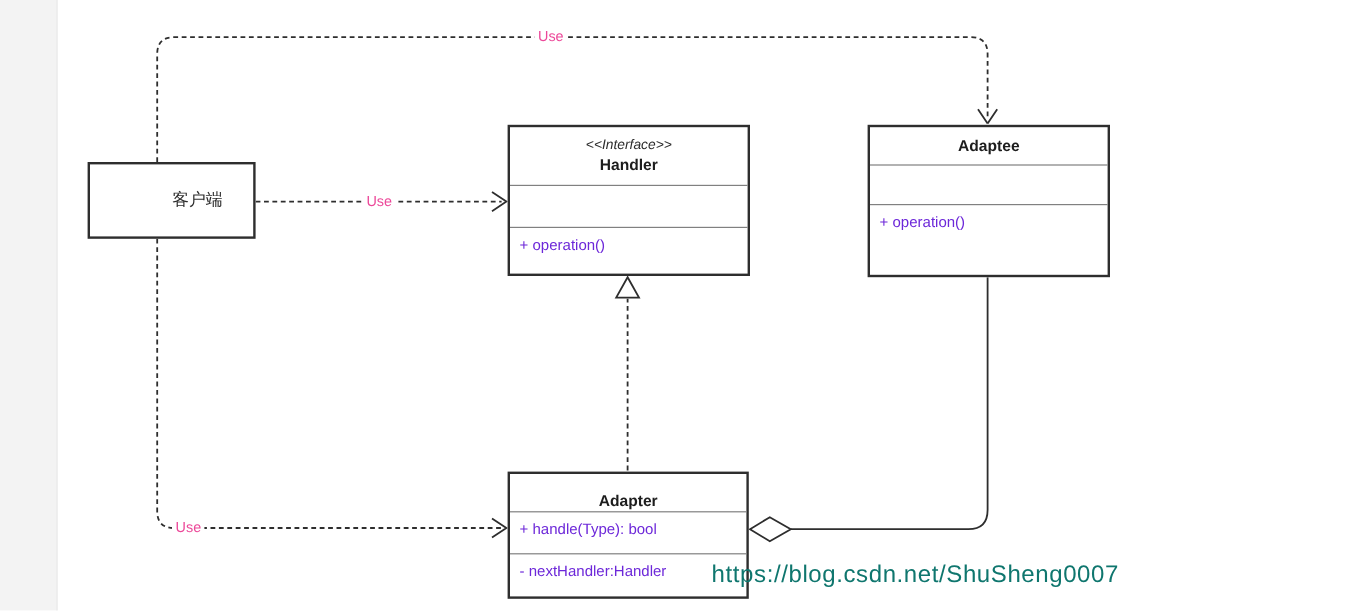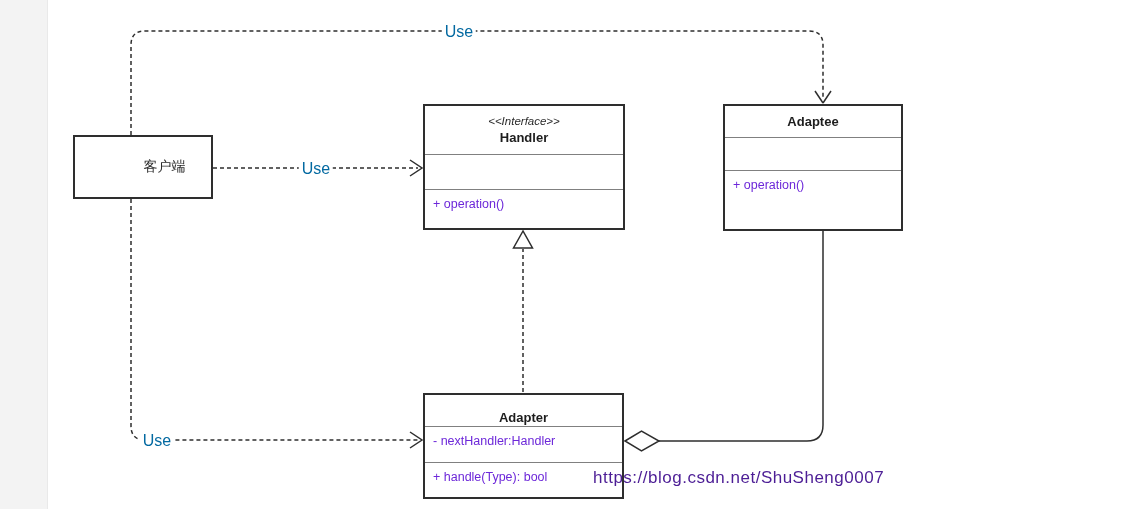--- a/index.html
+++ b/index.html
@@ -74,43 +74,43 @@
   .client-label {
     font-size: 14px;
     color: #2b2b2b;
   }
   
   .target-box { left: 423px; top: 104px; width: 202px; height: 126px; }
   .target-box .c-header { height: 48px; }
   .target-box .c-attrs  { height: 35px; }
   .target-box .c-methods{ flex: 1; }
   
-  .adaptee-box { left: 723px; top: 104px; width: 180px; height: 127px; }
+  .adaptee-box { left: 723px; top: 104px; width: 202px; height: 127px; }
   .adaptee-box .c-header { height: 31px; }
   .adaptee-box .c-attrs  { height: 33px; }
   .adaptee-box .c-methods{ flex: 1; }
   
   .adapter-box { left: 423px; top: 393px; width: 201px; height: 106px; }
   .adapter-box .c-header { height: 31px; justify-content: flex-end; }
   .adapter-box .c-attrs  { height: 36px; }
   .adapter-box .c-methods{ flex: 1; }
   .edge-label {
     position: absolute;
     transform: translate(-50%, -50%);
     background: #ffffff;
     padding: 0 3px;
-    font-size: 16px;
-    color: #0369a1;
+    font-size: 12px;
+    color: #ec4899;
     line-height: 15px;
   }
   .watermark {
     position: absolute;
     left: 593px; top: 468px;
-    font-size: 17px;
-    color: #4c1d95;
+    font-size: 20px;
+    color: #0f766e;
     letter-spacing: 0.5px;
     white-space: nowrap;
   }
 </style>
 </head>
 <body>
 
 <div class="canvas">
 
   <div class="side-strip"></div>
@@ -165,25 +165,25 @@
     <div class="compartment c-attrs"></div>
     <div class="compartment c-methods">
       <div class="member">+ operation()</div>
     </div>
   </div>
 
   <div class="uml-box adapter-box">
     <div class="compartment c-header uml-header">
       <span class="class-title">Adapter</span>
     </div>
+    <div class="compartment c-methods">
+      <div class="member">+ handle(Type): bool</div>
+    </div>
     <div class="compartment c-attrs">
       <div class="member">- nextHandler:Handler</div>
-    </div>
-    <div class="compartment c-methods">
-      <div class="member">+ handle(Type): bool</div>
     </div>
   </div>
 
   <span class="edge-label" style="left: 459px; top: 31px;">Use</span>
   <span class="edge-label" style="left: 316px; top: 168px;">Use</span>
   <span class="edge-label" style="left: 157px; top: 440px;">Use</span>
 
   <div class="watermark">https://blog.csdn.net/ShuSheng0007</div>
 
 </div>

